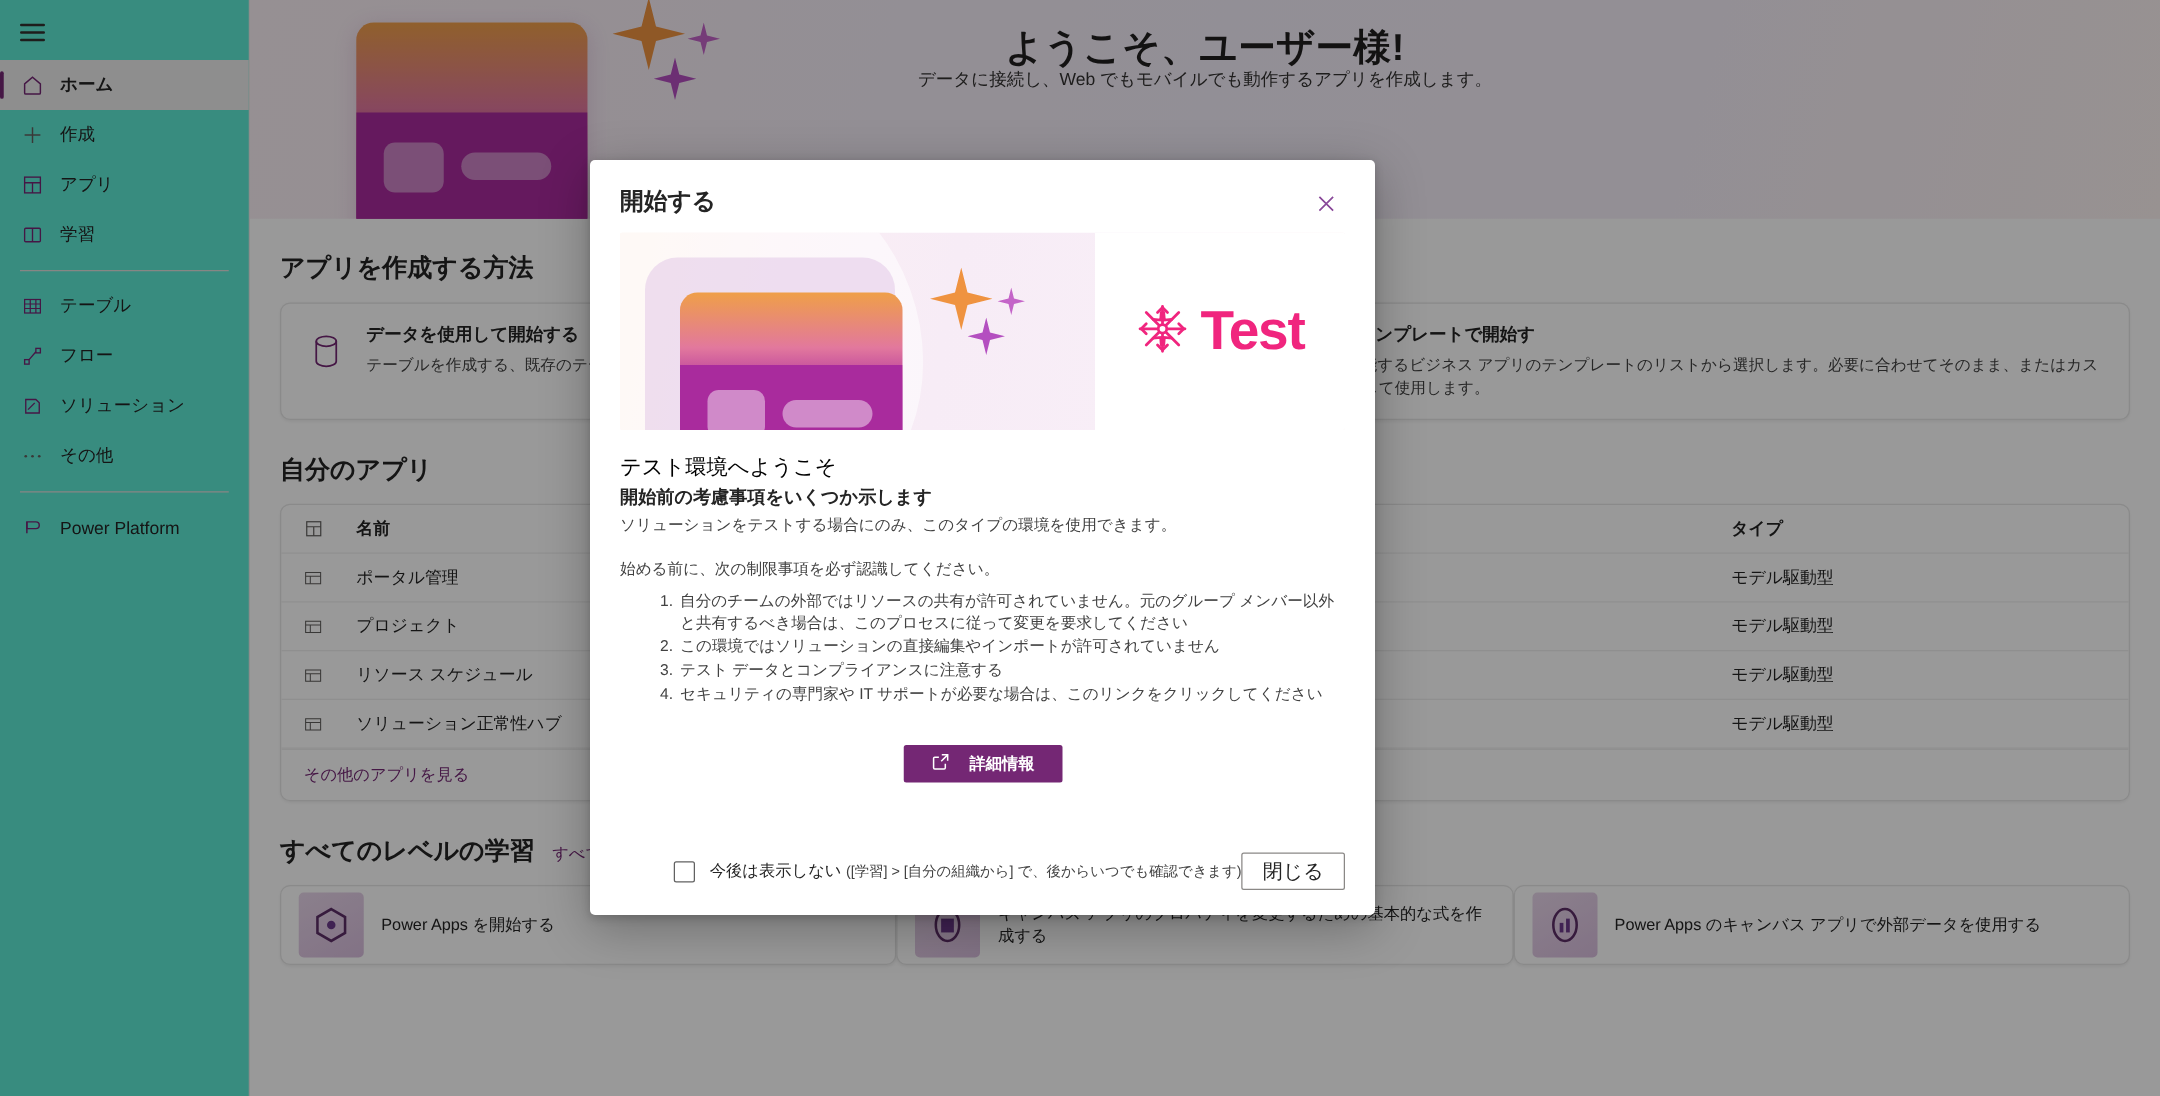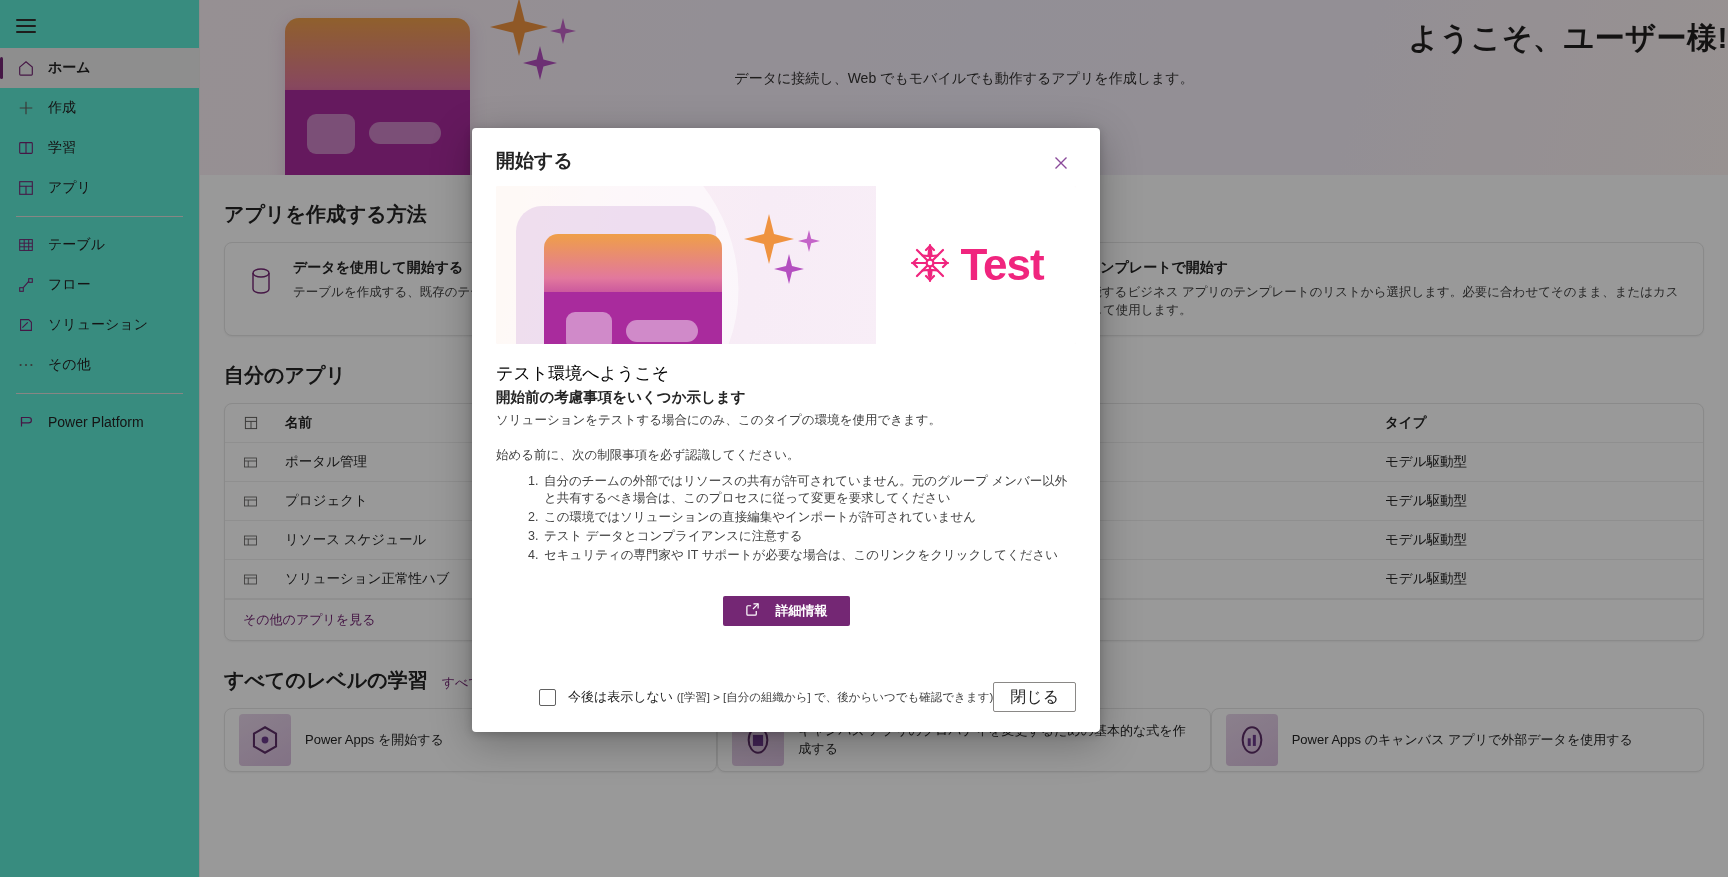--- a/index.html
+++ b/index.html
@@ -55,25 +55,25 @@
   .main {
     flex: 1 1 auto; height: 877px; position: relative; overflow: hidden;
     background: #ffffff;
   }
   .hero {
     position: relative; height: 175px; width: 100%;
     background: linear-gradient(105deg,#fbf0f5 0%, #f7eef7 25%, #f4eefa 50%, #f6eff8 75%, #fdf3f2 100%);
     overflow: hidden;
   }
   .hero-title {
-    position: absolute; left: 0; right: 0; top: 18px; text-align: right;
+    position: absolute; left: 0; right: 0; top: 18px; text-align: center;
     font-size: 30px; font-weight: 700; color: #201f1e; letter-spacing: .5px;
   }
   .hero-sub {
-    position: absolute; left: 0; right: 0; top: 70px; text-align: center;
+    position: absolute; left: 0; right: 0; top: 55px; text-align: center;
     font-size: 14px; color: #323130;
   }
   
   .hero-art {
     position: absolute; left: 35px; top: -10px; width: 420px; height: 200px;
   }
   .art-card {
     position: absolute; left: 50px; top: 28px; width: 185px; height: 180px;
     border-radius: 14px; overflow: hidden;
     background: linear-gradient(180deg,#f0a04b 0%, #e2789d 38%, #b0339e 60%, #a32a9b 100%);
@@ -256,35 +256,35 @@
           <svg width="18" height="18" viewBox="0 0 20 20" stroke="#605e5c" stroke-width="1.3">
             <path d="M10 3v14M3 10h14"></path>
           </svg>
         </span>
         <span>作成</span>
       </div>
 
       <div class="nav-item">
         <span class="nav-icon">
           <svg width="18" height="18" viewBox="0 0 20 20" fill="none" stroke="#742774" stroke-width="1.2">
+            <rect x="3" y="3" width="14" height="14"></rect>
+              <path d="M3 8h14M10 8v9"></path>
+          </svg>
+        </span>
+        <span>アプリ</span>
+      </div>
+
+      <div class="nav-item">
+        <span class="nav-icon">
+          <svg width="18" height="18" viewBox="0 0 20 20" fill="none" stroke="#742774" stroke-width="1.2">
             <rect x="3" y="4" width="14" height="12" rx="1"></rect>
               <path d="M10 4v12"></path>
           </svg>
         </span>
         <span>学習</span>
-      </div>
-
-      <div class="nav-item">
-        <span class="nav-icon">
-          <svg width="18" height="18" viewBox="0 0 20 20" fill="none" stroke="#742774" stroke-width="1.2">
-            <rect x="3" y="3" width="14" height="14"></rect>
-              <path d="M3 8h14M10 8v9"></path>
-          </svg>
-        </span>
-        <span>アプリ</span>
       </div>
 
       <div class="nav-divider"></div>
 
       <div class="nav-item">
         <span class="nav-icon">
           <svg width="18" height="18" viewBox="0 0 20 20" fill="none" stroke="#742774" stroke-width="1.1">
             <rect x="3" y="4" width="14" height="12"></rect>
               <path d="M3 8h14M3 12h14M8 4v12M13 4v12"></path>
           </svg>

